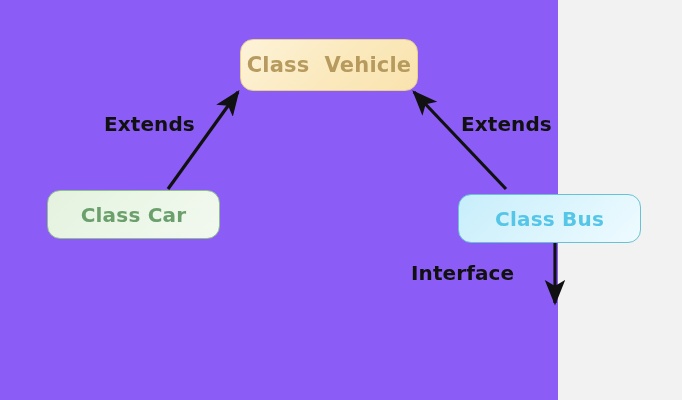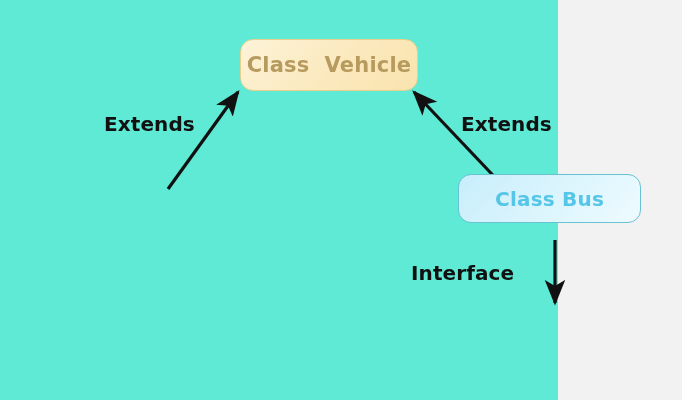--- a/index.html
+++ b/index.html
@@ -10,21 +10,21 @@
     width: 682px;
     height: 400px;
     background: #f2f2f2;
     font-family: "DejaVu Sans", sans-serif;
     overflow: hidden;
   }
   #diagram {
     position: relative;
     width: 558px;
     height: 400px;
-    background: #5eead4;
+    background: #8b5cf6;
   }
   .edges {
     position: absolute;
     left: 0;
     top: 0;
     width: 682px;
     height: 400px;
     pointer-events: none;
   }
   .node {
@@ -63,21 +63,21 @@
     height: 49px;
     border: 1.6px solid #8fbf8c;
     background: linear-gradient(135deg, #e3f2de 0%, #ebf6e7 45%, #f2f9ef 100%);
   }
   #node-car .node-label {
     color: #6ba06d;
   }
   
   #node-bus {
     left: 458px;
-    top: 174px;
+    top: 194px;
     width: 183px;
     height: 49px;
     border: 1.6px solid #69c2d4;
     background: linear-gradient(135deg, #c7eefb 0%, #ddf5fd 55%, #eefbff 100%);
   }
   #node-bus .node-label {
     color: #55c6e8;
   }
   
   #node-fare {
@@ -134,20 +134,23 @@
 
     <g>
       <line x1="555" y1="240" x2="555" y2="303" stroke="#111111" stroke-width="3.2" marker-end="url(#arrowhead)"></line>
     </g>
   </svg>
 
   <div class="node" id="node-vehicle">
     <span class="node-label">Class  Vehicle</span>
   </div>
 
+  <div class="node" id="node-car">
+    <span class="node-label">Class Car</span>
+  </div>
 
   <div class="node" id="node-bus">
     <span class="node-label">Class Bus</span>
   </div>
 
 
   <div class="edge-label" id="label-extends-left">Extends</div>
 
   <div class="edge-label" id="label-extends-right">Extends</div>
 

